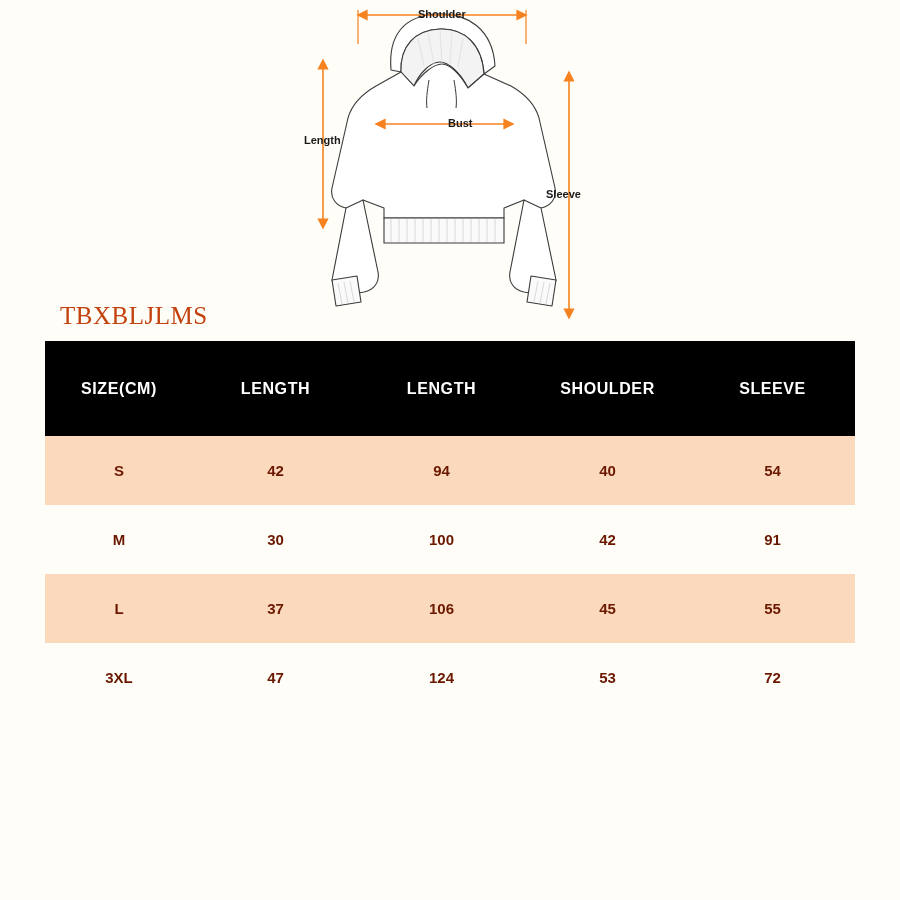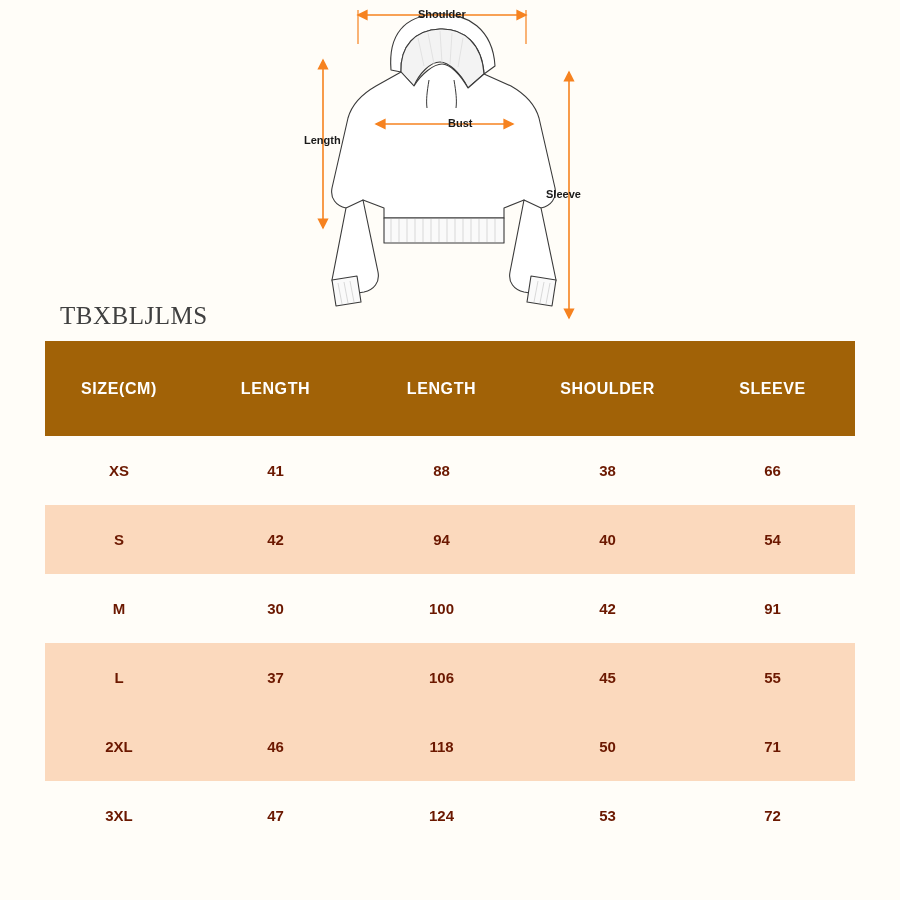--- a/index.html
+++ b/index.html
@@ -43,36 +43,36 @@
   #label-length   { left: 304px; top: 134px; }
   #label-sleeve   { left: 546px; top: 188px; }
 
   
   #brand-title {
     position: absolute;
     left: 60px;
     top: 302px;
     font-family: "Liberation Serif", serif;
     font-size: 25px;
-    color: #404040;
+    color: #c2410c;
     letter-spacing: 0.5px;
   }
 
   
   #size-table {
     position: absolute;
     left: 45px;
     top: 341px;
     width: 810px;
     border-collapse: collapse;
     table-layout: fixed;
   }
   #size-table th {
     height: 93px;
-    background: #a16207;
+    background: #000000;
     color: #ffffff;
     font-size: 16px;
     font-weight: bold;
     letter-spacing: 0.6px;
     text-align: center;
     vertical-align: middle;
     border: none;
   }
   #size-table td {
     height: 67px;
@@ -193,27 +193,20 @@
   <thead>
     <tr>
       <th>SIZE(CM)</th>
       <th>LENGTH</th>
       <th>LENGTH</th>
       <th>SHOULDER</th>
       <th>SLEEVE</th>
     </tr>
   </thead>
   <tbody>
-    <tr>
-      <td>XS</td>
-      <td>41</td>
-      <td>88</td>
-      <td>38</td>
-      <td>66</td>
-    </tr>
     <tr class="alt">
       <td>S</td>
       <td>42</td>
       <td>94</td>
       <td>40</td>
       <td>54</td>
     </tr>
     <tr>
       <td>M</td>
       <td>30</td>
@@ -221,27 +214,20 @@
       <td>42</td>
       <td>91</td>
     </tr>
     <tr class="alt">
       <td>L</td>
       <td>37</td>
       <td>106</td>
       <td>45</td>
       <td>55</td>
     </tr>
-    <tr class="alt">
-      <td>2XL</td>
-      <td>46</td>
-      <td>118</td>
-      <td>50</td>
-      <td>71</td>
-    </tr>
     <tr>
       <td>3XL</td>
       <td>47</td>
       <td>124</td>
       <td>53</td>
       <td>72</td>
     </tr>
   </tbody>
 </table>
 

